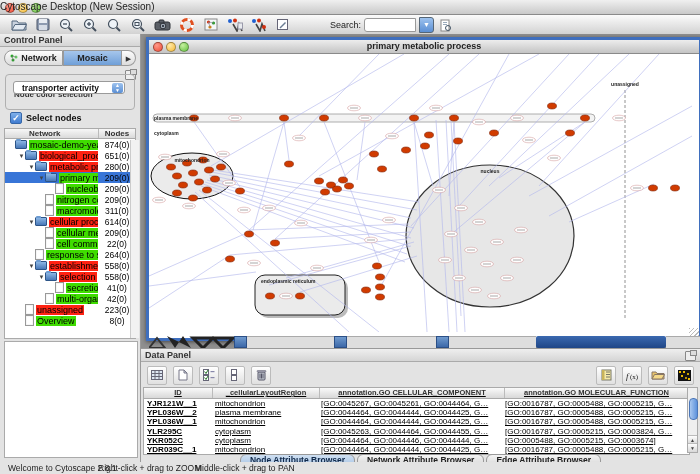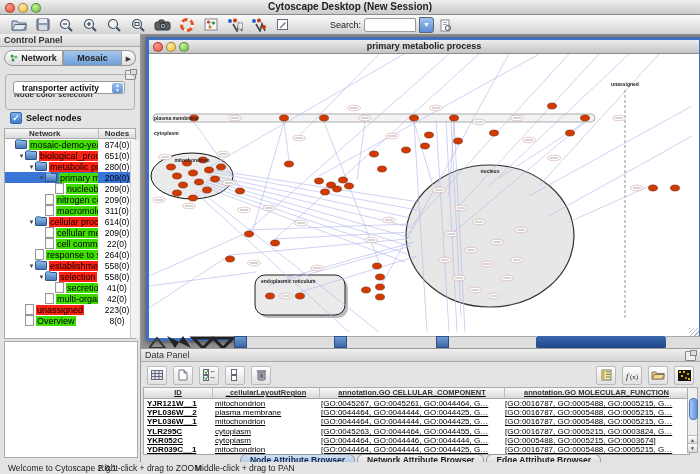--- a/index.html
+++ b/index.html
@@ -7,22 +7,22 @@
   #app{position:relative;width:700px;height:474px;background:#e3e3e3;overflow:hidden;
        font-family:"Liberation Sans",sans-serif;}
   
   #titlebar{position:absolute;left:0;top:0;width:700px;height:14px;
     background:linear-gradient(#f0f0f0,#c9c9c9);border-bottom:1px solid #8a8a8a;}
   .lights{position:absolute;left:5px;top:3px;display:flex;gap:3px;}
   .light{width:8px;height:8px;border-radius:50%;border:0.5px solid rgba(0,0,0,.35);}
   .light.red{background:radial-gradient(circle at 35% 30%,#ff9a8a,#ee4b35);}
   .light.yellow{background:radial-gradient(circle at 35% 30%,#ffe9a8,#f5b935);}
   .light.green{background:radial-gradient(circle at 35% 30%,#c6f0a0,#62c13e);}
-  #titlebar .title{position:absolute;left:0;right:0;top:1px;text-align:center;
-    font-size:10px;font-weight:bold;color:#222;}
+  #titlebar .title{position:absolute;left:0;right:0;top:1px;text-align:left;
+    font-size:10px;font-weight:normal;color:#222;}
   
   #toolbar{position:absolute;left:0;top:15px;width:700px;height:19px;
     background:linear-gradient(#fbfbfb,#d2d2d2);border-bottom:1px solid #9a9a9a;}
   #toolbar .ticons{position:absolute;left:10px;top:1px;height:17px;display:flex;align-items:center;gap:7px;}
   .tbico{width:17px;height:15px;display:flex;align-items:center;justify-content:center;}
   .tbico svg{display:block;}
   #searchwrap{position:absolute;left:330px;top:2px;display:flex;align-items:center;gap:3px;}
   #searchlbl{font-size:9px;color:#222;}
   #searchbox{width:50px;height:12px;background:#fff;border:1px solid #999;border-radius:3px 0 0 3px;}
   #searchbtn{width:13px;height:14px;background:linear-gradient(#9dc2ee,#5b8fd4);border:1px solid #567;
@@ -83,21 +83,21 @@
   #netgrip{position:absolute;right:0;bottom:0;width:10px;height:10px;
     background:repeating-linear-gradient(135deg,#bbb 0 1px,transparent 1px 3px);}
   .frag{position:absolute;top:302px;height:12px;}
   .frag.lt{background:#dedede;border-top:1px solid #aaa;}
   .frag.bl{background:linear-gradient(#6f9ace,#3c68a8);border:1px solid #2b4f86;box-sizing:border-box;}
   .frag.db{background:linear-gradient(#3b69b0,#1f4686);border-radius:2px;}
   #fragzig{position:absolute;left:8px;top:302px;}
   
   #dpanel{position:absolute;left:0;top:314px;width:559px;height:114px;background:#e3e3e3;border-top:1px solid #999;}
   #dpanel-hdr{position:absolute;left:0;top:0;width:100%;height:13px;background:linear-gradient(#efefef,#d5d5d5);
-    border-bottom:1px solid #aaa;font-size:9px;font-weight:normal;color:#333;padding-left:4px;line-height:13px;box-sizing:border-box;}
+    border-bottom:1px solid #aaa;font-size:9px;font-weight:bold;color:#333;padding-left:4px;line-height:13px;box-sizing:border-box;}
   #dp-toolbar{position:absolute;left:6px;top:16px;right:6px;height:20px;display:flex;align-items:center;gap:6px;}
   #dp-toolbar .spacer{flex:1;}
   .dpico{width:18px;height:17px;border:1px solid #bbb;border-radius:2px;background:linear-gradient(#fff,#e0e0e0);
     display:flex;align-items:center;justify-content:center;}
   #dp-table{position:absolute;left:2px;top:38px;width:545px;height:66px;background:#fff;border:1px solid #aaa;overflow:hidden;text-decoration:underline;}
   #dp-cols{display:flex;height:10px;background:linear-gradient(#fafafa,#d8d8d8);border-bottom:1px solid #aaa;}
   #dp-cols div{font-size:7.5px;font-weight:bold;color:#333;text-align:center;border-right:1px solid #bbb;
     overflow:hidden;white-space:nowrap;line-height:10px;}
   .dp-row{display:flex;height:9.2px;align-items:center;}
   .dp-row div{font-size:8px;color:#000;white-space:nowrap;overflow:hidden;padding-left:3px;box-sizing:border-box;}

